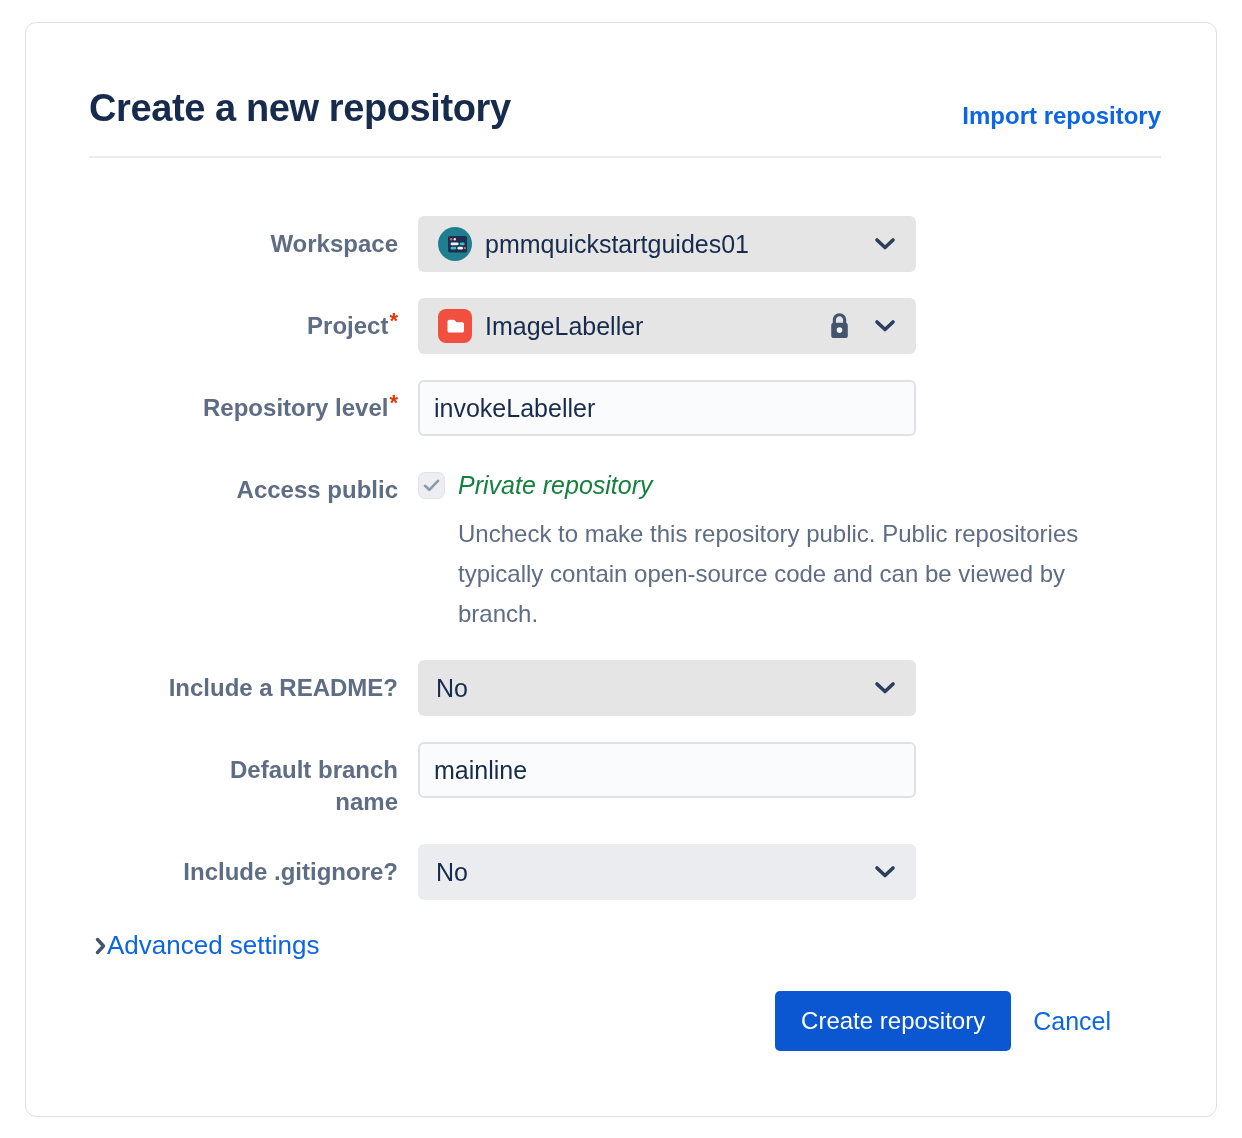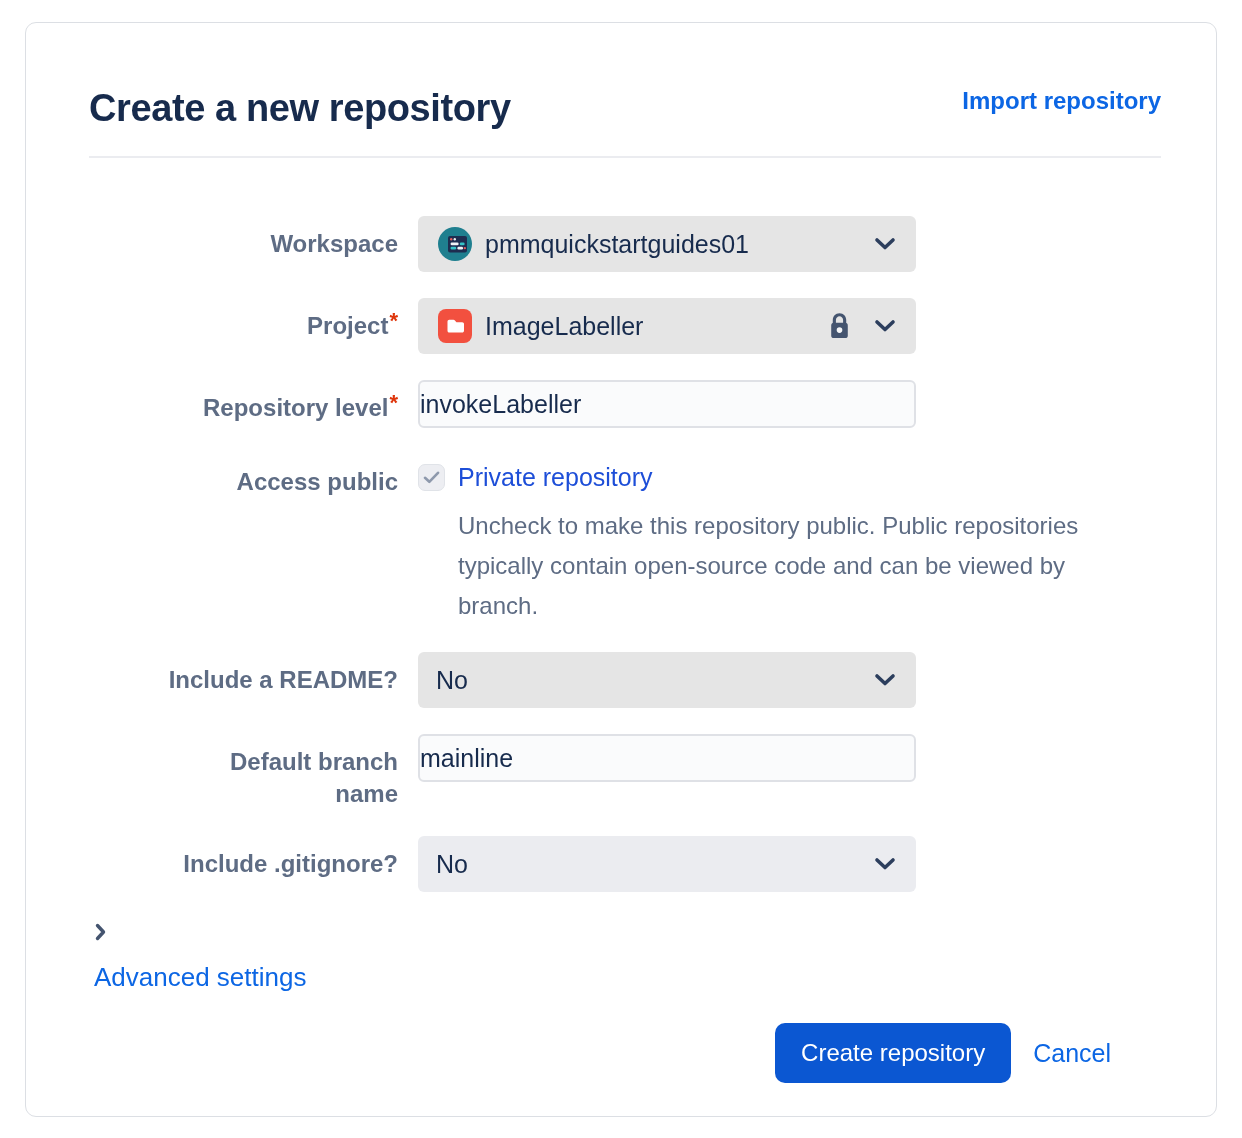--- a/index.html
+++ b/index.html
@@ -12,21 +12,21 @@
     position:relative;
   }
   .card {
     position:absolute; left:25px; top:22px;
     width:1192px; height:1095px;
     background:#ffffff;
     border:1px solid #DCDFE4;
     border-radius:11px;
     padding:64px 55px 0 63px;
   }
-  .header { display:flex; justify-content:space-between; align-items:flex-start; }
+  .header { display:flex; justify-content:space-between; align-items:flex-end; }
   .title {
     margin:0; font-size:38px; font-weight:700; color:#172B4D; letter-spacing:-0.4px;
   }
   .link { color:#0C66E4; text-decoration:none; cursor:pointer; }
   .import-link { font-size:24px; font-weight:700; }
   .divider { height:2px; background:#EBECF0; margin-top:26px; border:none; }
 
   .form { margin-top:58px; }
   .row { display:flex; align-items:flex-start; margin-bottom:26px; }
   .label {
@@ -47,55 +47,55 @@
     cursor:pointer; position:relative;
   }
   .select.with-avatar { padding-left:20px; }
   .select.darker { background:#EBECF0; }
   .select-text { font-size:25px; color:#172B4D; }
   .avatar-wrap { width:34px; height:34px; margin-right:13px; flex:none; display:flex; }
   .chevron { position:absolute; right:20px; top:50%; transform:translateY(-50%); display:flex; }
   .lock { position:absolute; right:64px; top:50%; transform:translateY(-50%); display:flex; }
 
   .text-input {
-    height:48px; width:100%;
+    height:56px; width:100%;
     background:#FAFBFC;
     border:2px solid #DFE1E6; border-radius:6px;
     font-family:"Liberation Sans","DejaVu Sans",sans-serif;
     font-size:25px; color:#172B4D;
-    padding:0 0; outline:none;
+    padding:0 14px; outline:none;
   }
 
   .checkbox-line { display:flex; align-items:center; gap:13px; padding-top:9px; }
   .checkbox {
     width:27px; height:27px; flex:none;
     background:#EDEEF2; border:1px solid #E0E3E8; border-radius:7px;
     display:flex; align-items:center; justify-content:center;
     cursor:default;
   }
-  .cb-label { font-size:25px; color:#1d4ed8; }
+  .cb-label { font-size:25px; color:#15803d;font-style:italic; }
   .help-text {
     margin:14px 0 0 40px; width:676px;
     font-size:24px; line-height:40px; color:#5E6C84;
   }
 
   .advanced {
-    display:inline-flex; gap:20px;
-    margin:4px 0 0 5px; cursor:pointer; text-decoration:none;flex-direction:column;
+    display:inline-flex; align-items:center; gap:0;
+    margin:4px 0 0 5px; cursor:pointer; text-decoration:none;
   }
   .advanced-text { font-size:26px; font-weight:500; color:#0C66E4; }
 
   .actions {
     margin-top:30px; display:flex; justify-content:flex-end; align-items:center;
     padding-right:50px;
   }
   .btn-primary {
     height:60px; padding:0 26px;
     background:#0B57D2; color:#ffffff;
-    border:none; border-radius:10px;
+    border:none; border-radius:5px;
     font-family:"Liberation Sans","DejaVu Sans",sans-serif;
     font-size:24px; font-weight:500; cursor:pointer;
   }
   .cancel-link { margin-left:22px; font-size:25px; }
 </style>
 </head>
 <body>
 
 <div class="card">
 

